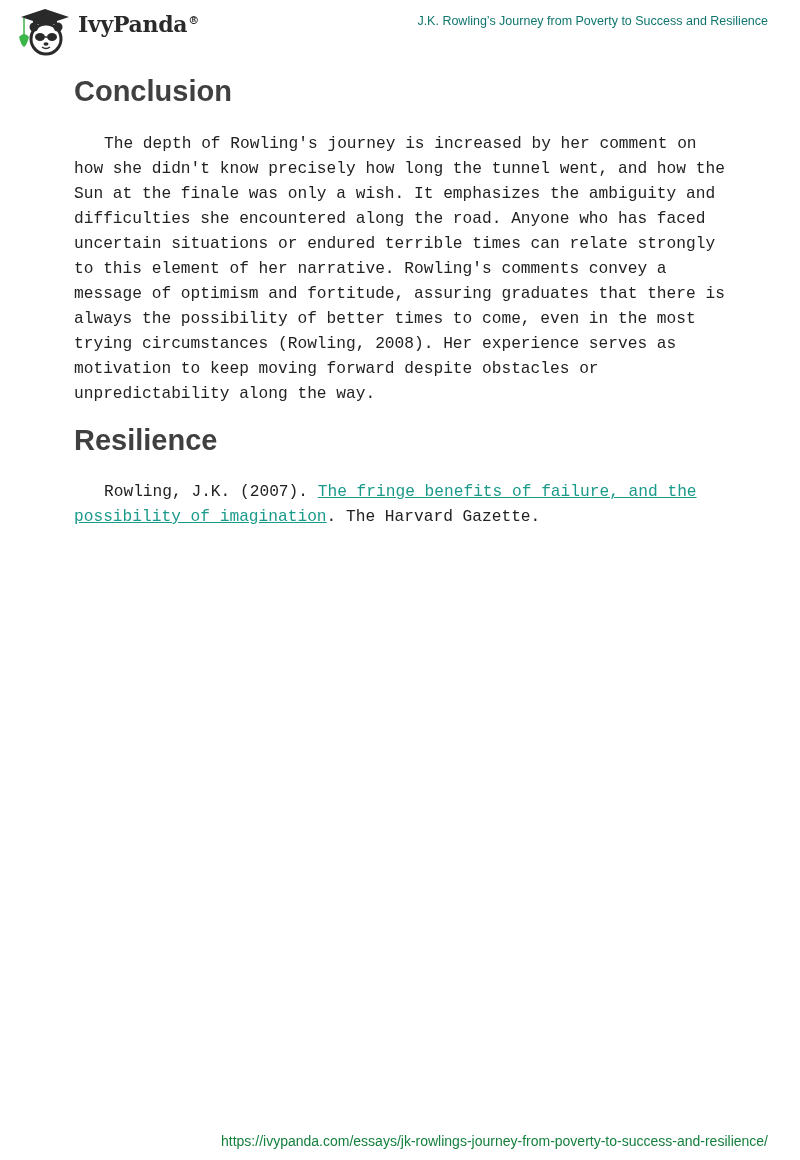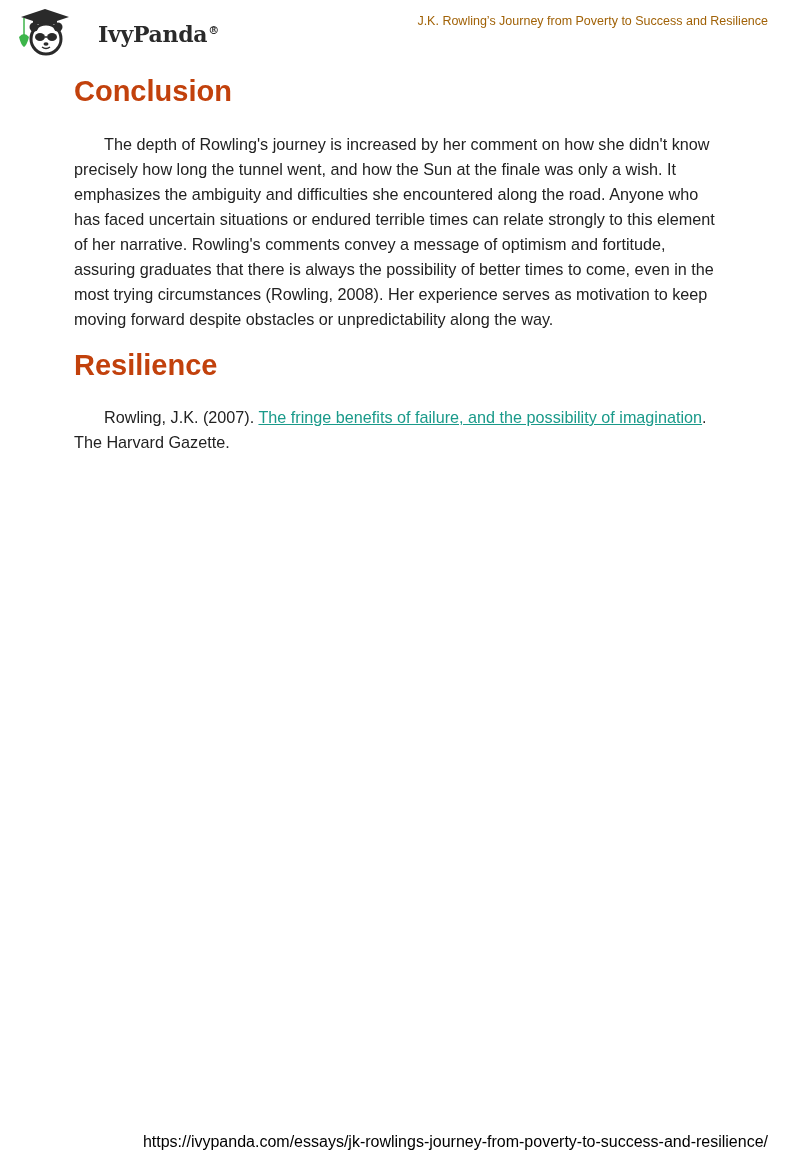--- a/index.html
+++ b/index.html
@@ -20,23 +20,21 @@
       left: 0;
       top: 0;
       width: 800px;
       height: 60px;
     }
     .logo {
       position: absolute;
       left: 15px;
       top: 7px;
       display: flex;
-      align-items: center;
       height: 50px;
-      gap: 20px;
     }
     .logo-icon {
       width: 58px;
       height: 50px;
       position: relative;
     }
     .logo-text {
       font-family: "DejaVu Serif", "Liberation Serif", serif;
       font-weight: bold;
       font-size: 22px;
@@ -48,56 +46,57 @@
     .logo-reg {
       font-size: 11px;
       vertical-align: super;
       margin-left: 1px;
     }
     .running-title {
       position: absolute;
       right: 32px;
       top: 14px;
       font-size: 12.5px;
-      color: #a16207;
+      color: #0f766e;
     }
     .content {
       position: absolute;
       left: 74px;
       top: 70px;
       width: 652px;
     }
     h2 {
       font-size: 29px;
       font-weight: bold;
       margin: 0;
-      color: #c2410c;
+      color: #404040;
       line-height: 42px;
     }
     p {
       font-size: 16.2px;
       line-height: 25px;
       margin: 0;
       text-indent: 30px;
       color: #222222;
+      font-family: Liberation Mono, monospace;
     }
     .conclusion-title { margin-top: 0; }
     .conclusion-body { margin-top: 20px; }
     .reference-title { margin-top: 12px; }
     .reference-body { margin-top: 19px; }
     a.ref-link {
       color: #1a9a8a;
       text-decoration: underline;
     }
     .footer-url {
       position: absolute;
       right: 32px;
       top: 1133px;
-      font-size: 16px;
-      color: #000000;
+      font-size: 14px;
+      color: #15803d;
     }
   </style>
 </head>
 <body>
 
 <div class="header">
   <div class="logo">
     <div class="logo-icon">
       <svg width="58" height="50" viewBox="0 0 58 50" xmlns="http://www.w3.org/2000/svg">
 

